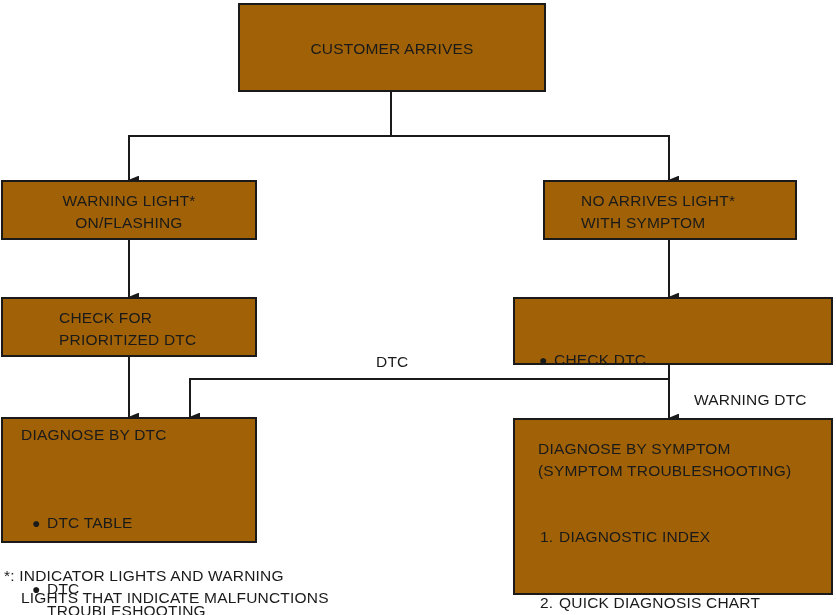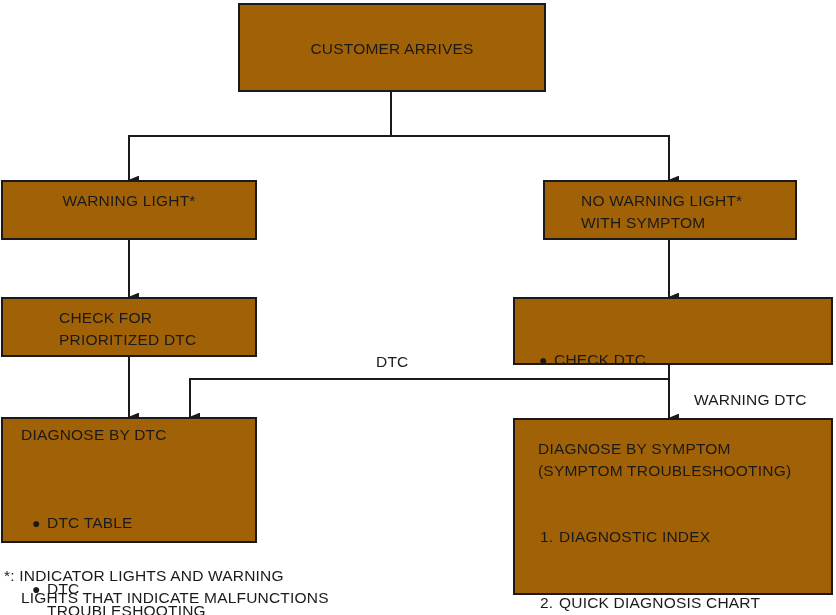--- a/index.html
+++ b/index.html
@@ -108,24 +108,25 @@
 
     <line x1="669" y1="365" x2="669" y2="418" stroke="#1a1a1a" stroke-width="2" marker-end="url(#arrowhead)"></line>
   </svg>
 
   <div class="node-box" style="left:238px; top:3px; width:308px; height:89px;">
     <div class="node-text" style="left:0; top:33px; width:100%; text-align:center;">CUSTOMER ARRIVES</div>
   </div>
 
   <div class="node-box" style="left:1px; top:180px; width:256px; height:60px;">
     <div class="node-text" style="left:0; top:8px; width:100%; text-align:center;">WARNING LIGHT*</div>
+    <div class="node-text" style="left:0; top:30px; width:100%; text-align:center;">ON/FLASHING</div>
   </div>
 
   <div class="node-box" style="left:543px; top:180px; width:254px; height:60px;">
-    <div class="node-text" style="left:36px; top:8px;">NO WARNING LIGHT*</div>
+    <div class="node-text" style="left:36px; top:8px;">NO ARRIVES LIGHT*</div>
     <div class="node-text" style="left:36px; top:30px;">WITH SYMPTOM</div>
   </div>
 
   <div class="node-box" style="left:1px; top:297px; width:256px; height:60px;">
     <div class="node-text" style="left:56px; top:8px;">CHECK FOR</div>
     <div class="node-text" style="left:56px; top:30px;">PRIORITIZED DTC</div>
   </div>
 
   <div class="node-box" style="left:513px; top:297px; width:320px; height:68px;">
     <div class="node-text" style="left:24px; top:6px; width:286px;">

